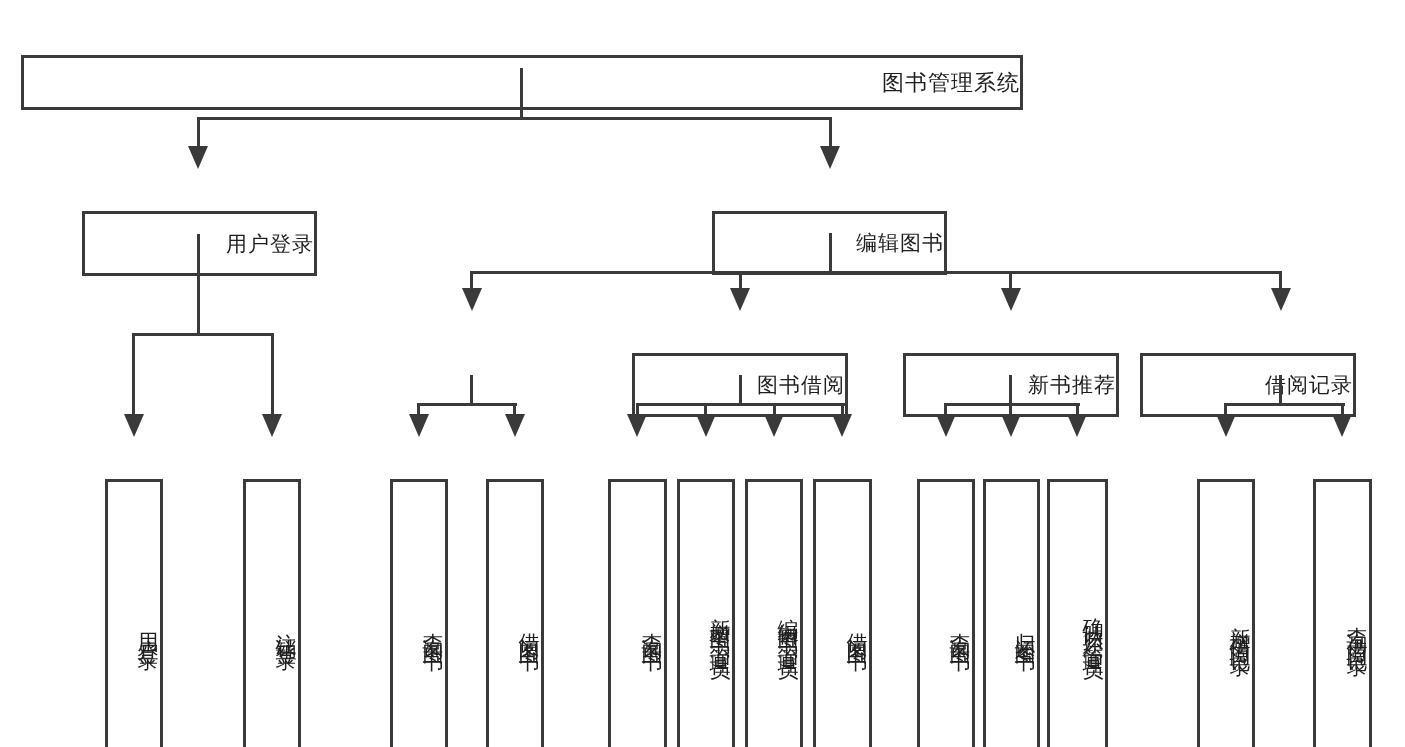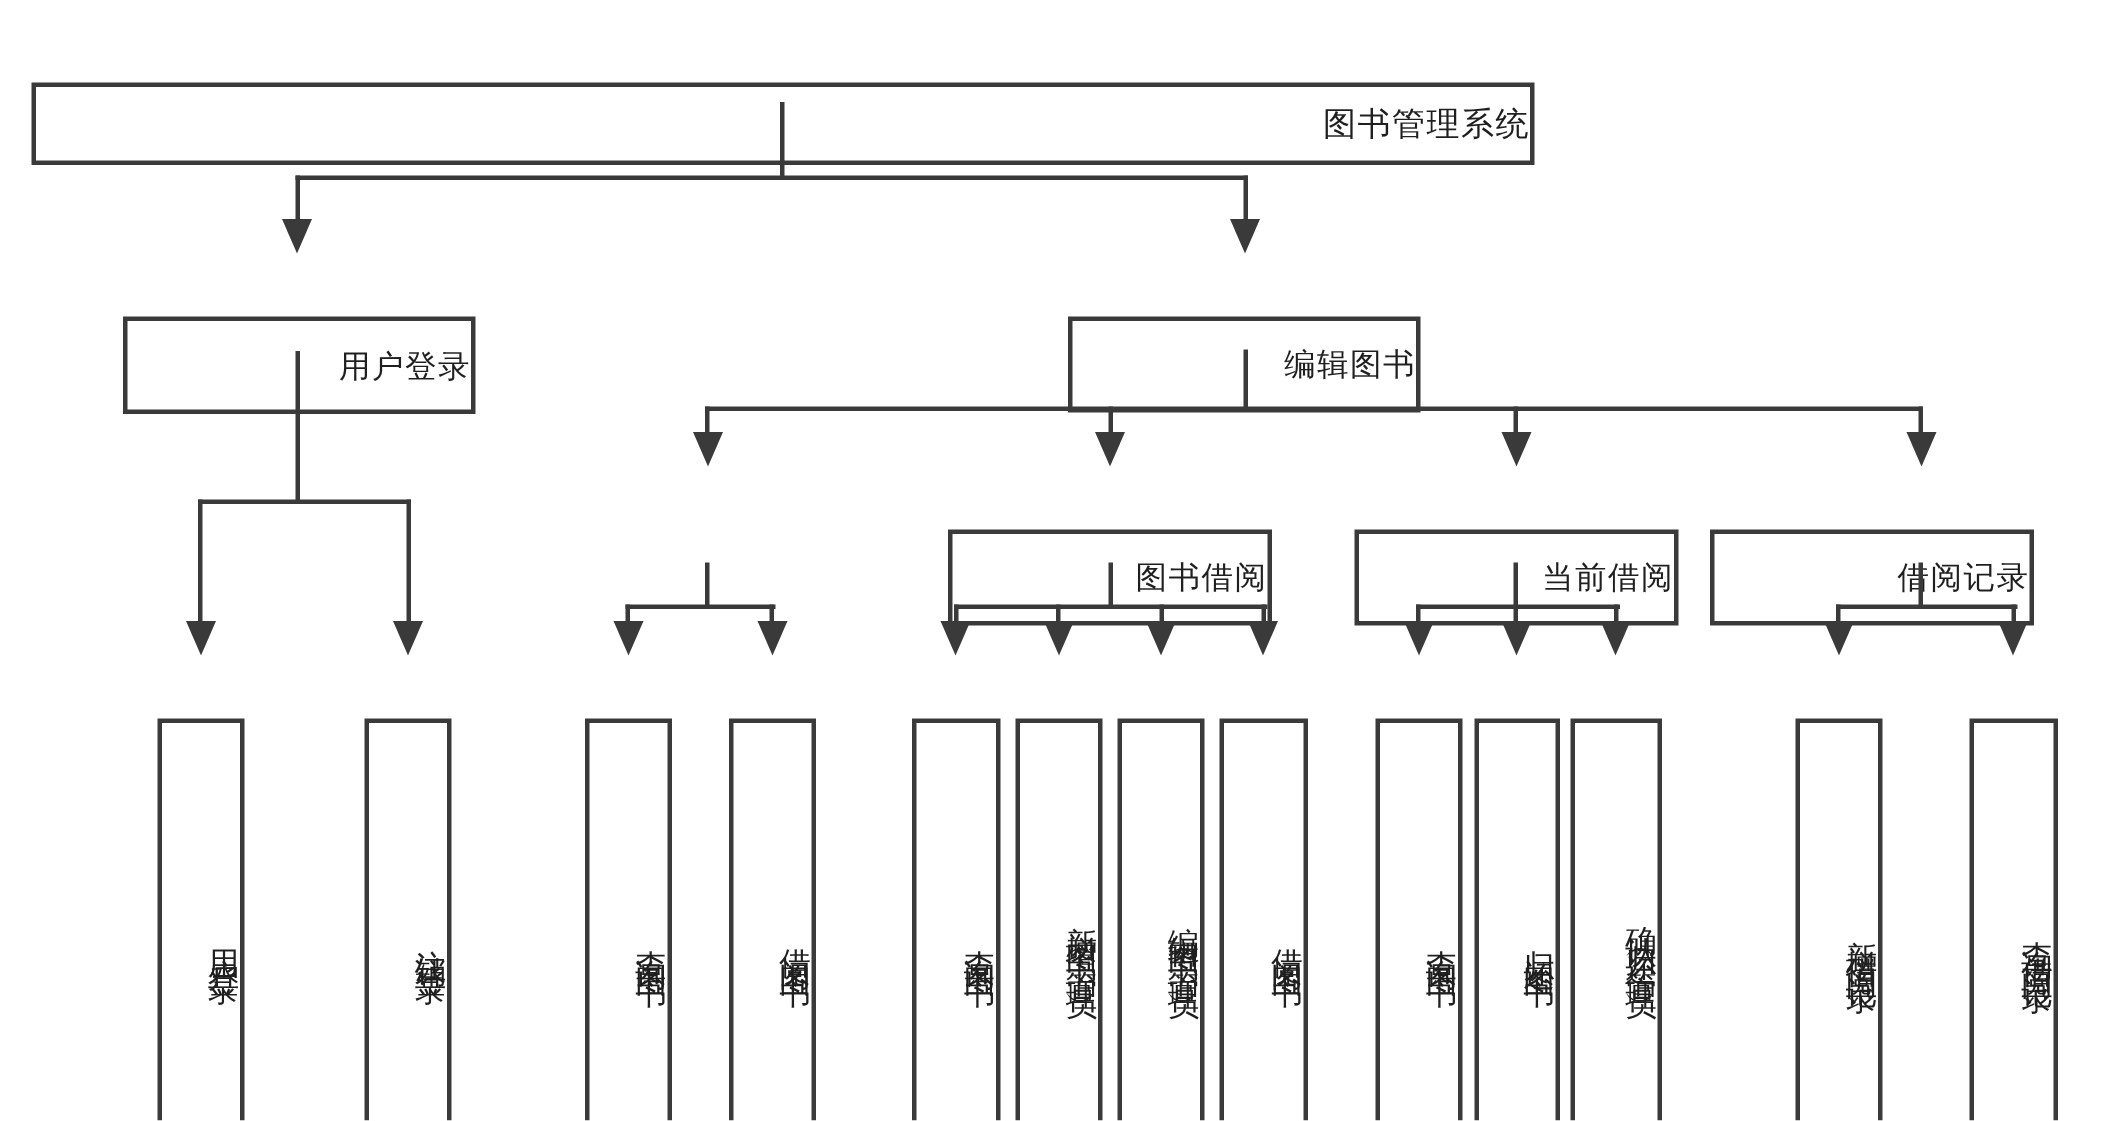--- a/index.html
+++ b/index.html
@@ -112,21 +112,21 @@
   <div class="vline" style="left:1279px;top:271px;height:20px"></div>
   <div class="arrow" style="left:462px;top:288px"></div>
   <div class="arrow" style="left:730px;top:288px"></div>
   <div class="arrow" style="left:1001px;top:288px"></div>
   <div class="arrow" style="left:1271px;top:288px"></div>
 
   <div class="box l3-box" style="left:632px">
     <span class="hlabel">图书借阅</span>
   </div>
   <div class="box l3-box" style="left:903px">
-    <span class="hlabel">当前借阅</span>
+    <span class="hlabel">新书推荐</span>
   </div>
   <div class="box l3-box" style="left:1140px">
     <span class="hlabel">借阅记录</span>
   </div>
 
   <div class="vline" style="left:470px;top:375px;height:31px"></div>
   <div class="vline" style="left:739px;top:375px;height:31px"></div>
   <div class="vline" style="left:1009px;top:375px;height:31px"></div>
   <div class="vline" style="left:1279px;top:375px;height:31px"></div>
 

